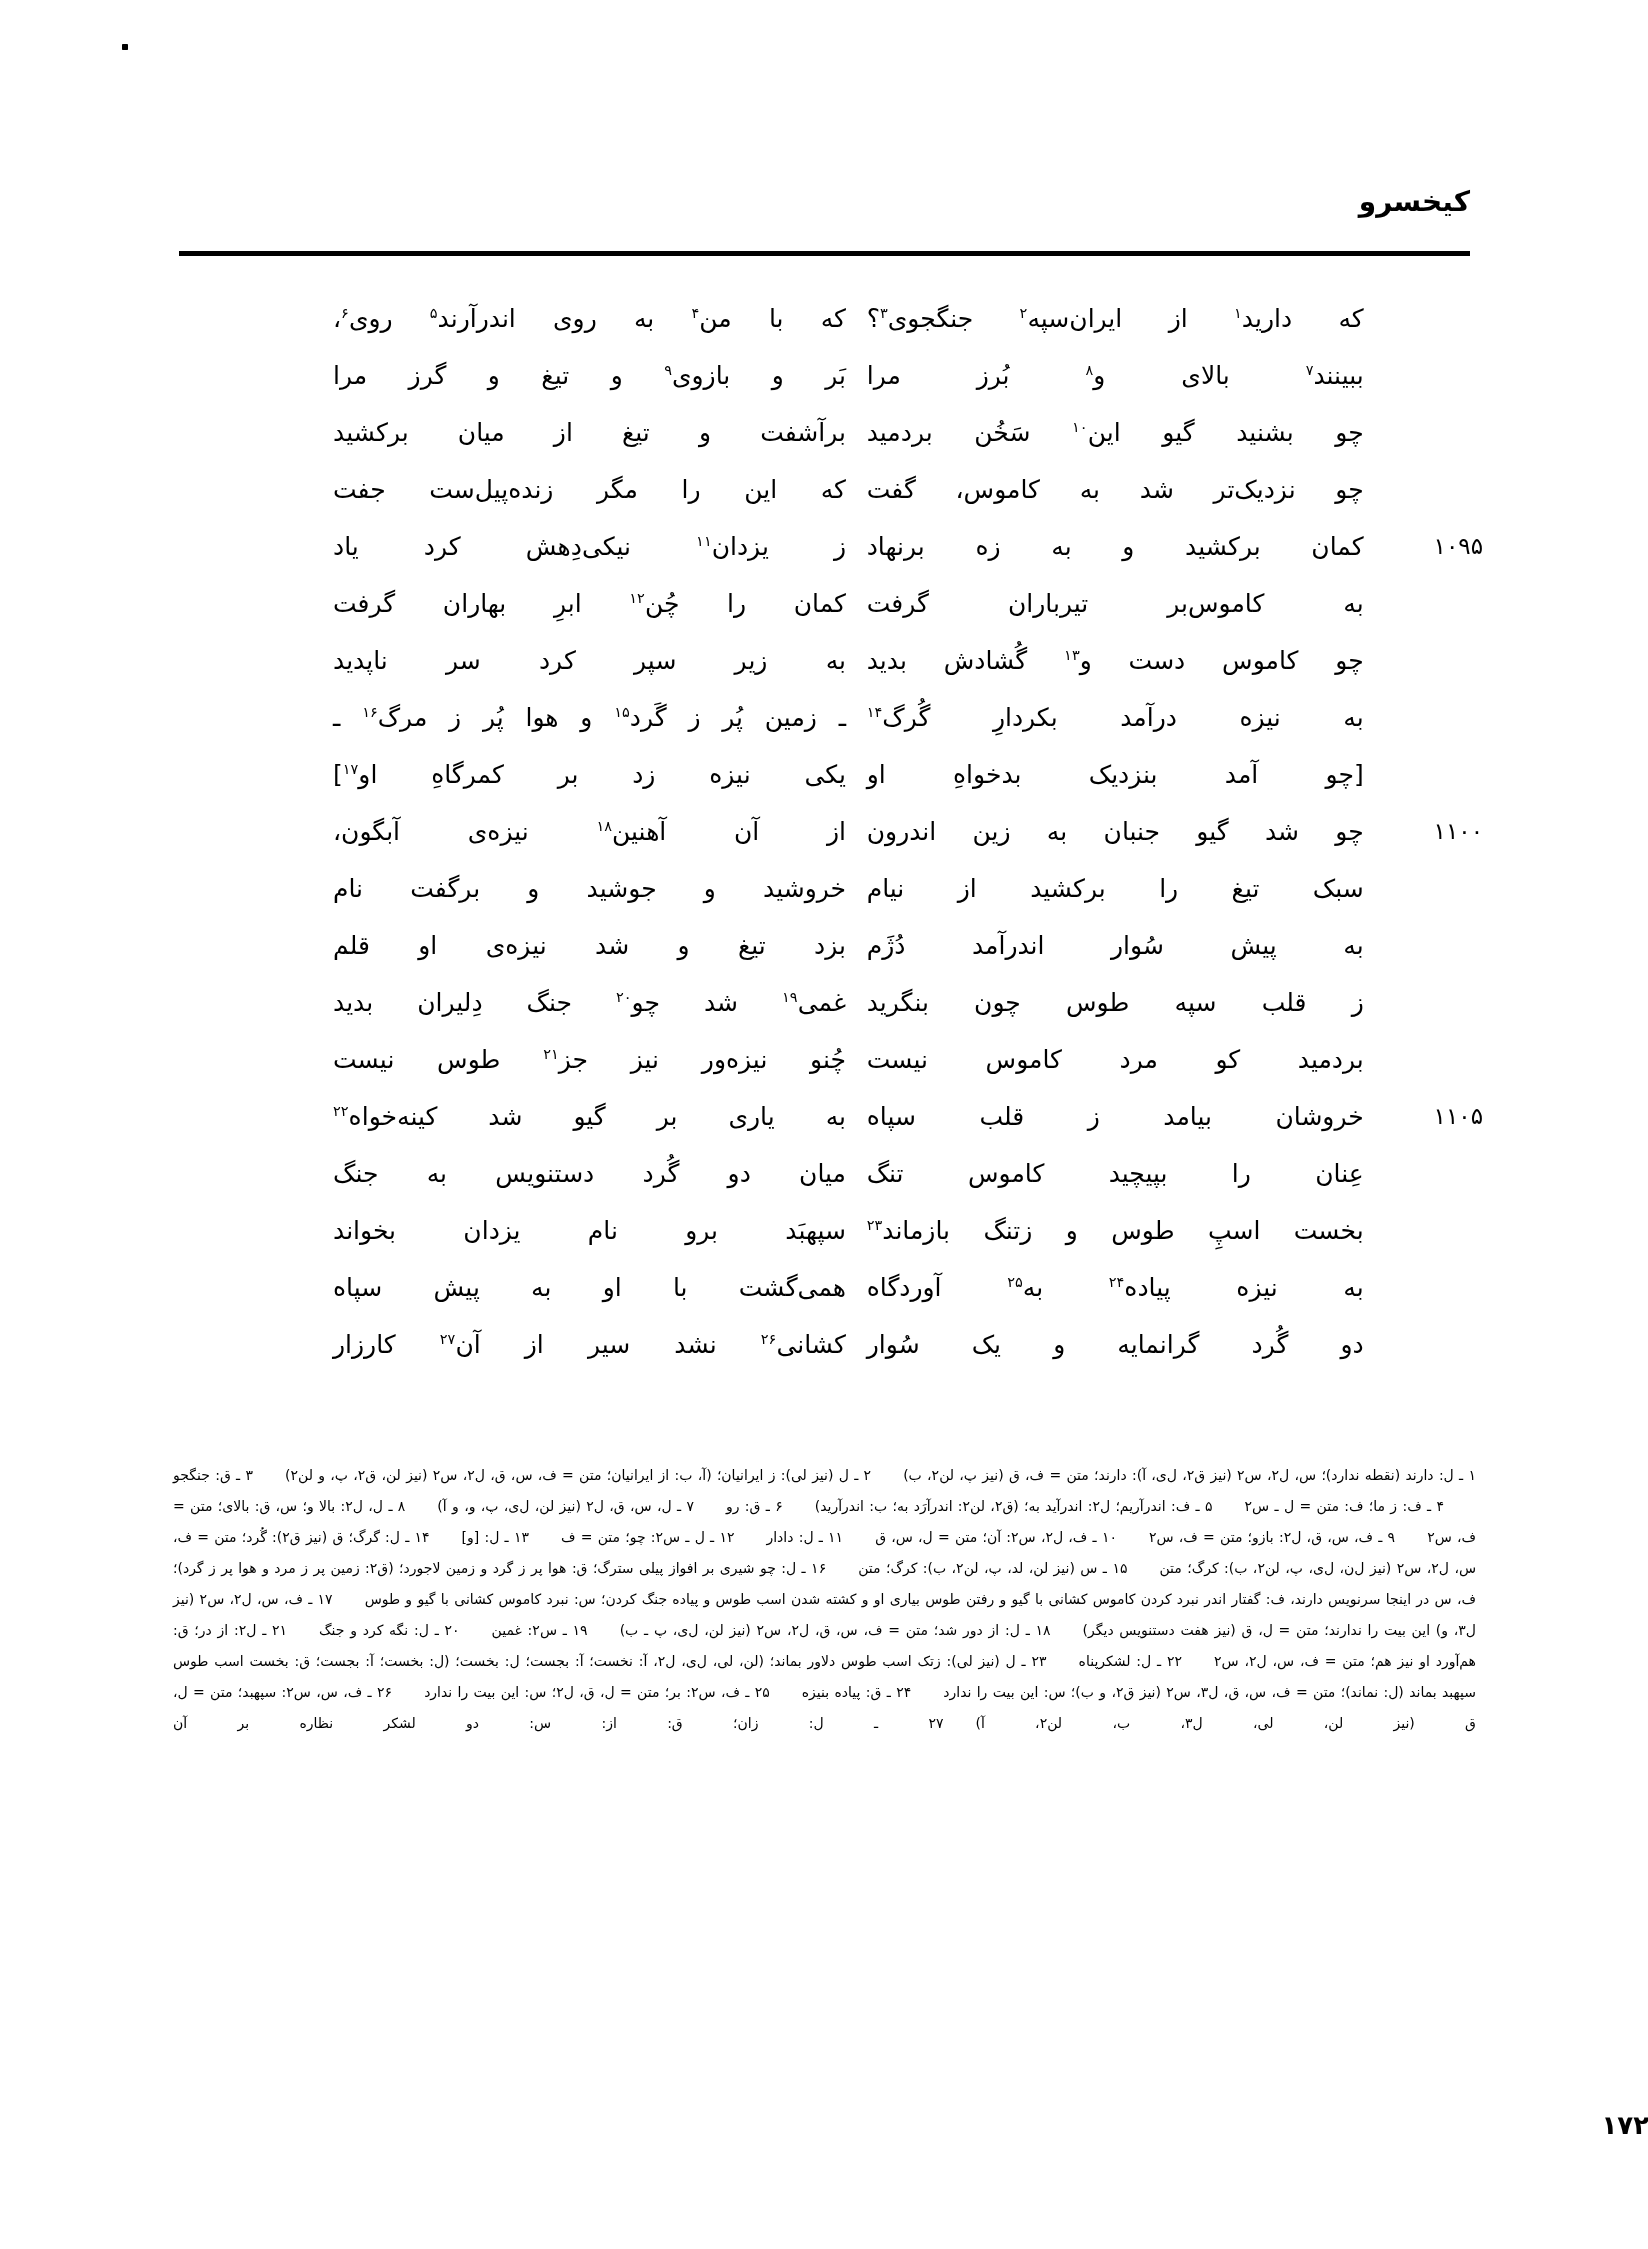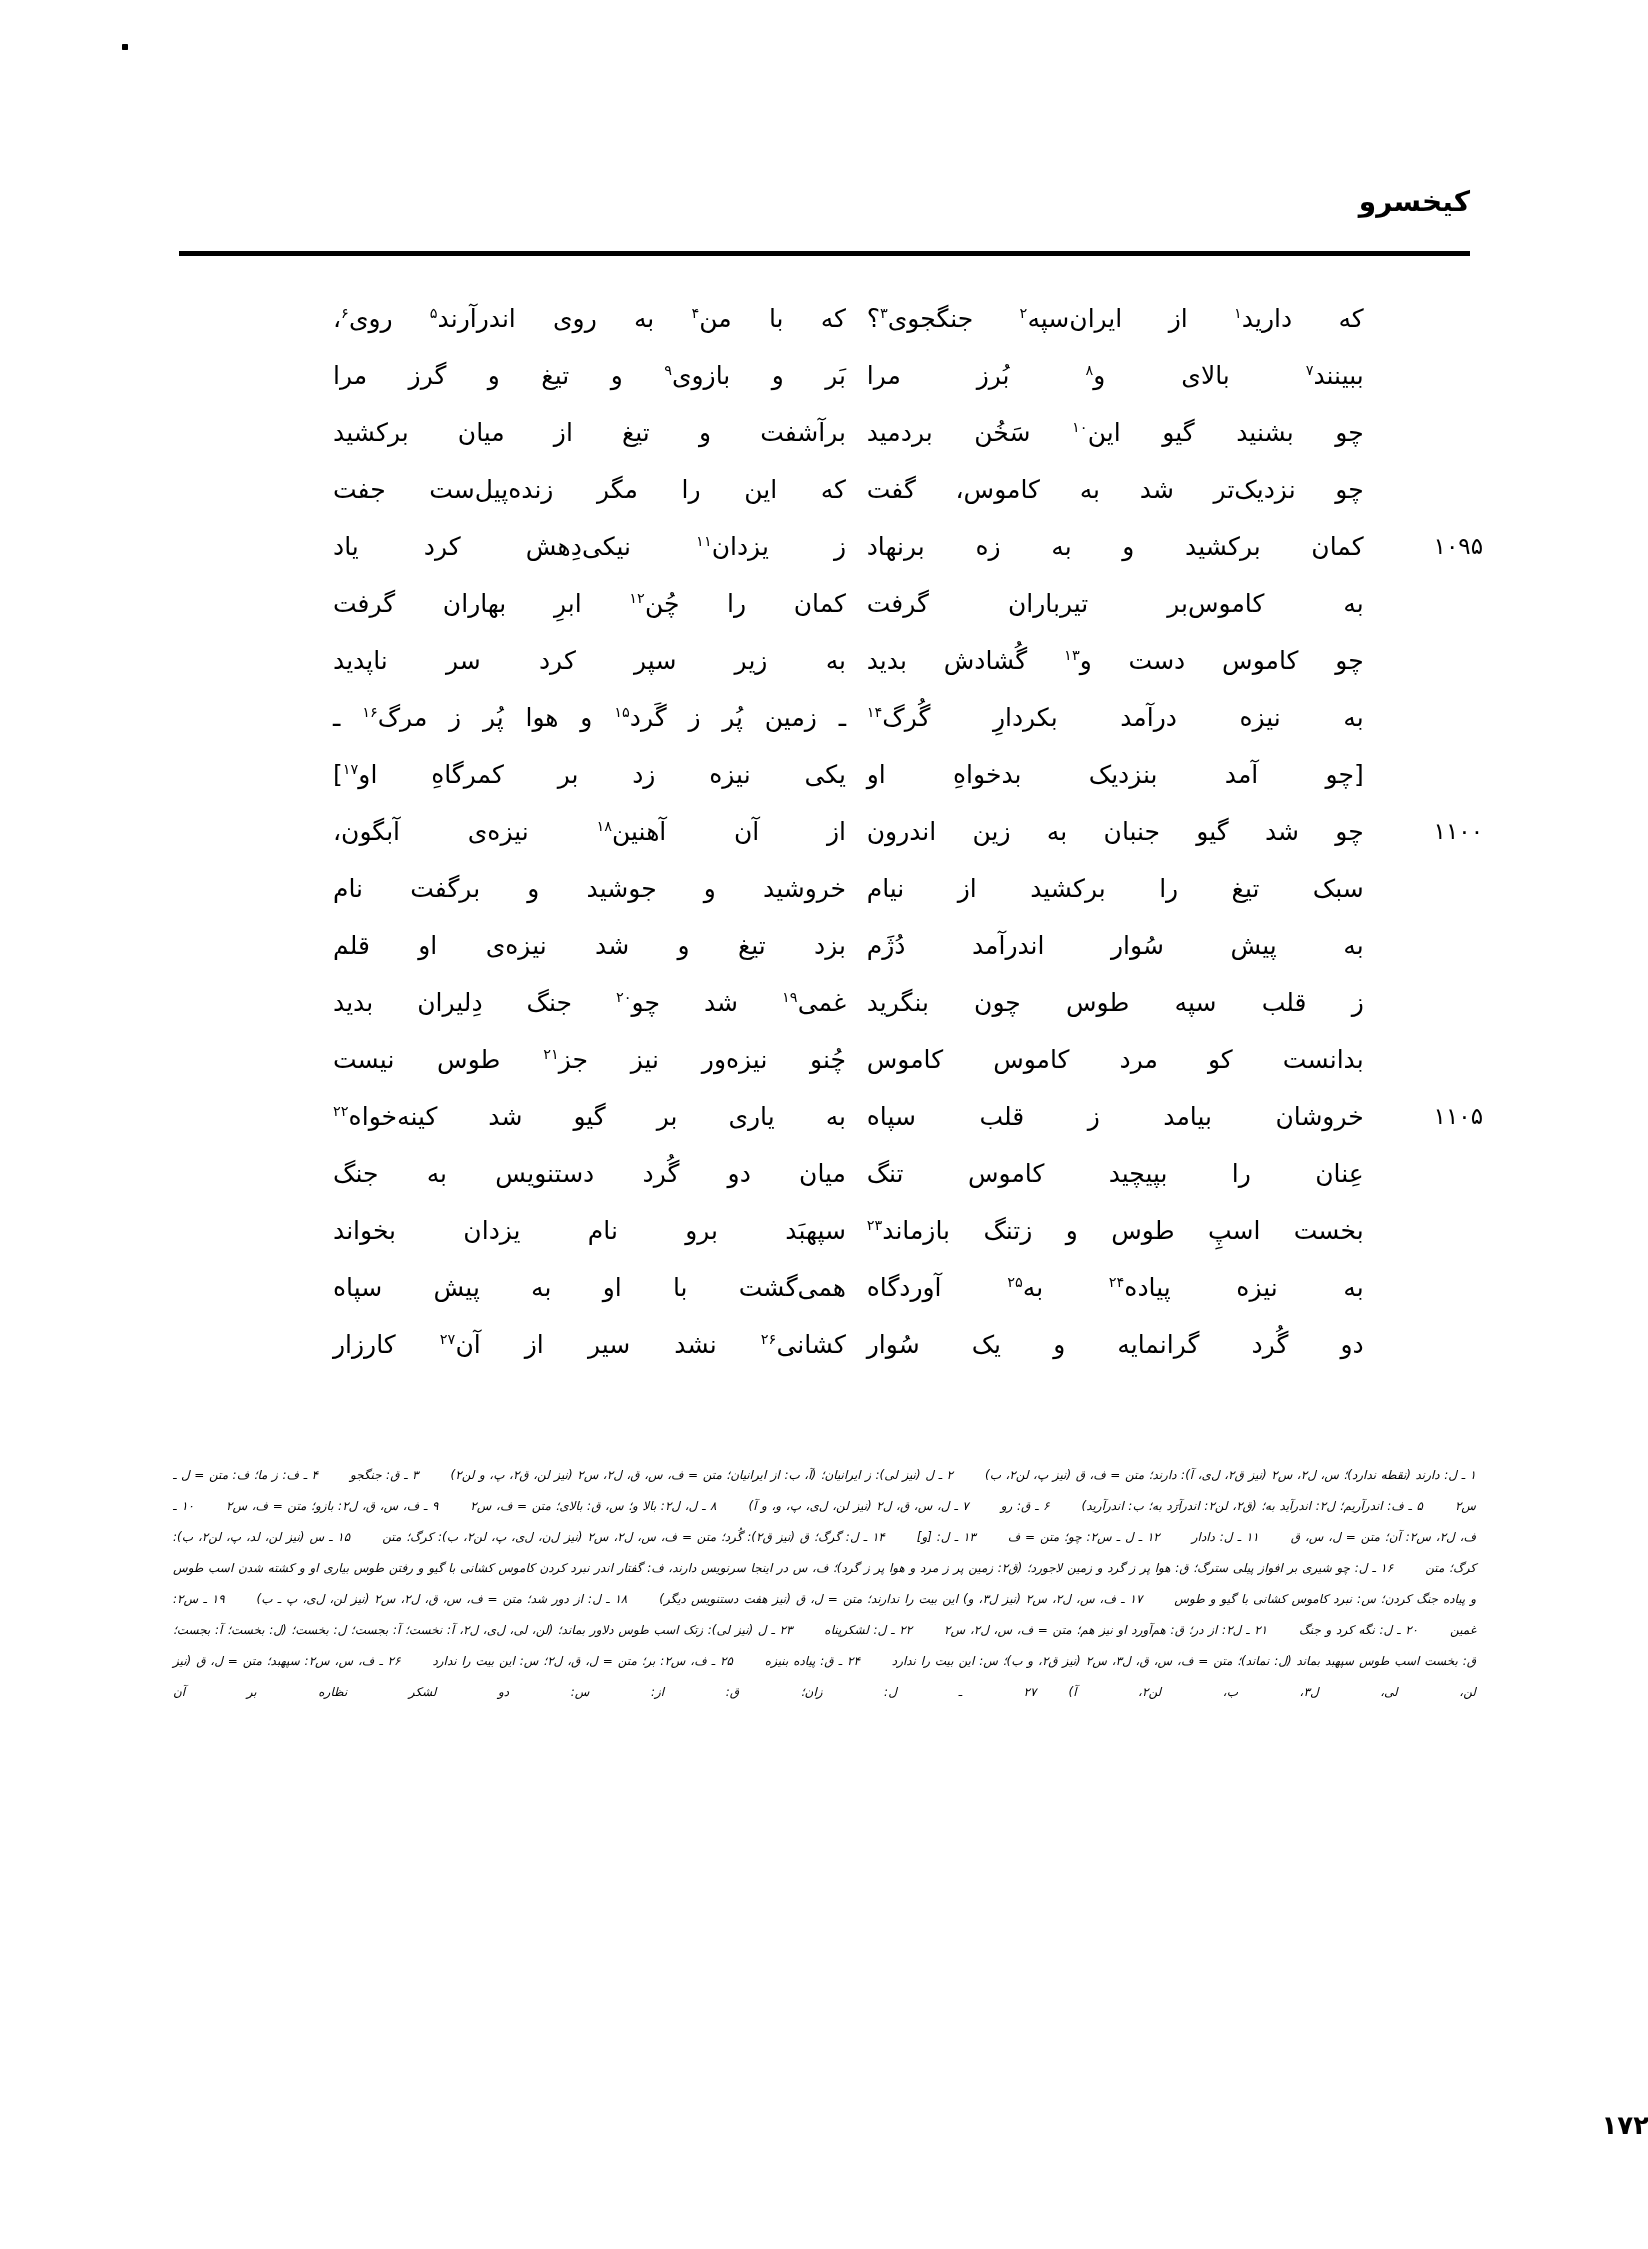--- a/index.html
+++ b/index.html
@@ -118,26 +118,25 @@
     line-height: 0;
     letter-spacing: 0;
   }
 
   .apparatus {
     position: absolute;
     left: 173px;
     right: 173px;
     top: 1460px;
     direction: rtl;
-    font-size: 12px;
+    font-size: 14px;
     line-height: 31px;
     text-align: justify;
     text-align-last: justify;
     word-spacing: 0.7px;
-    font-style: italic;
   }
 
   .apparatus .note {
     display: inline;
   }
 
   .apparatus .sep {
     display: inline-block;
     width: 32px;
   }
@@ -227,21 +226,21 @@
         <div class="hemistich right"><span class="stretch">به پیش سُوار اندرآمد دُژَم</span></div>
         <div class="hemistich left"><span class="stretch">بزد تیغ و شد نیزه‌ی او قلم</span></div>
       </div>
       <div class="couplet">
         <div class="num-col"></div>
         <div class="hemistich right"><span class="stretch">ز قلب سپه طوس چون بنگرید</span></div>
         <div class="hemistich left"><span class="stretch">غمی<sup class="vn">۱۹</sup> شد چو<sup class="vn">۲۰</sup> جنگ دِلیران بدید</span></div>
       </div>
       <div class="couplet">
         <div class="num-col"></div>
-        <div class="hemistich right"><span class="stretch">بدانست کو مرد کاموس کاموس</span></div>
+        <div class="hemistich right"><span class="stretch">بردمید کو مرد کاموس نیست</span></div>
         <div class="hemistich left"><span class="stretch">چُنو نیزه‌ور نیز جز<sup class="vn">۲۱</sup> طوس نیست</span></div>
       </div>
       <div class="couplet">
         <div class="num-col">۱۱۰۵</div>
         <div class="hemistich right"><span class="stretch">خروشان بیامد ز قلب سپاه</span></div>
         <div class="hemistich left"><span class="stretch">به یاری بر گیو شد کینه‌خواه<sup class="vn">۲۲</sup></span></div>
       </div>
       <div class="couplet">
         <div class="num-col"></div>
         <div class="hemistich right"><span class="stretch">عِنان را بپیچید کاموس تنگ</span></div>

